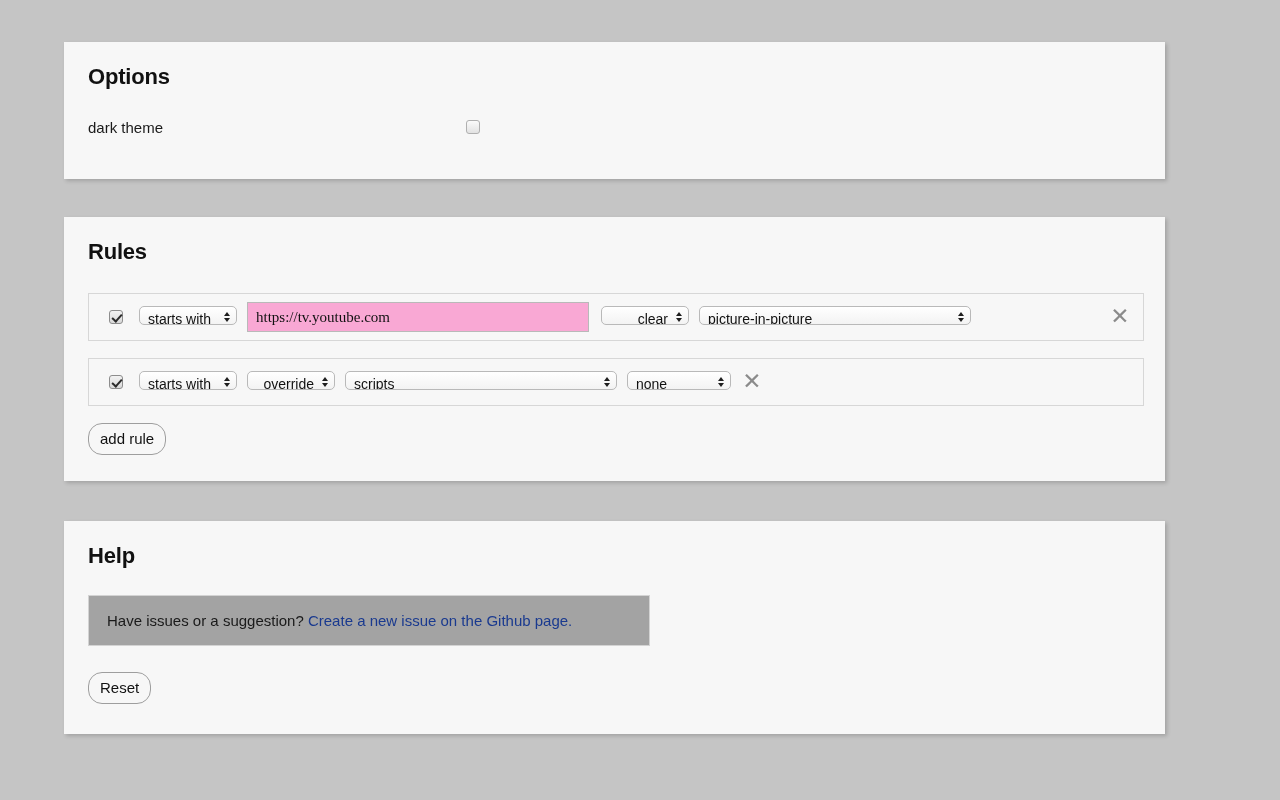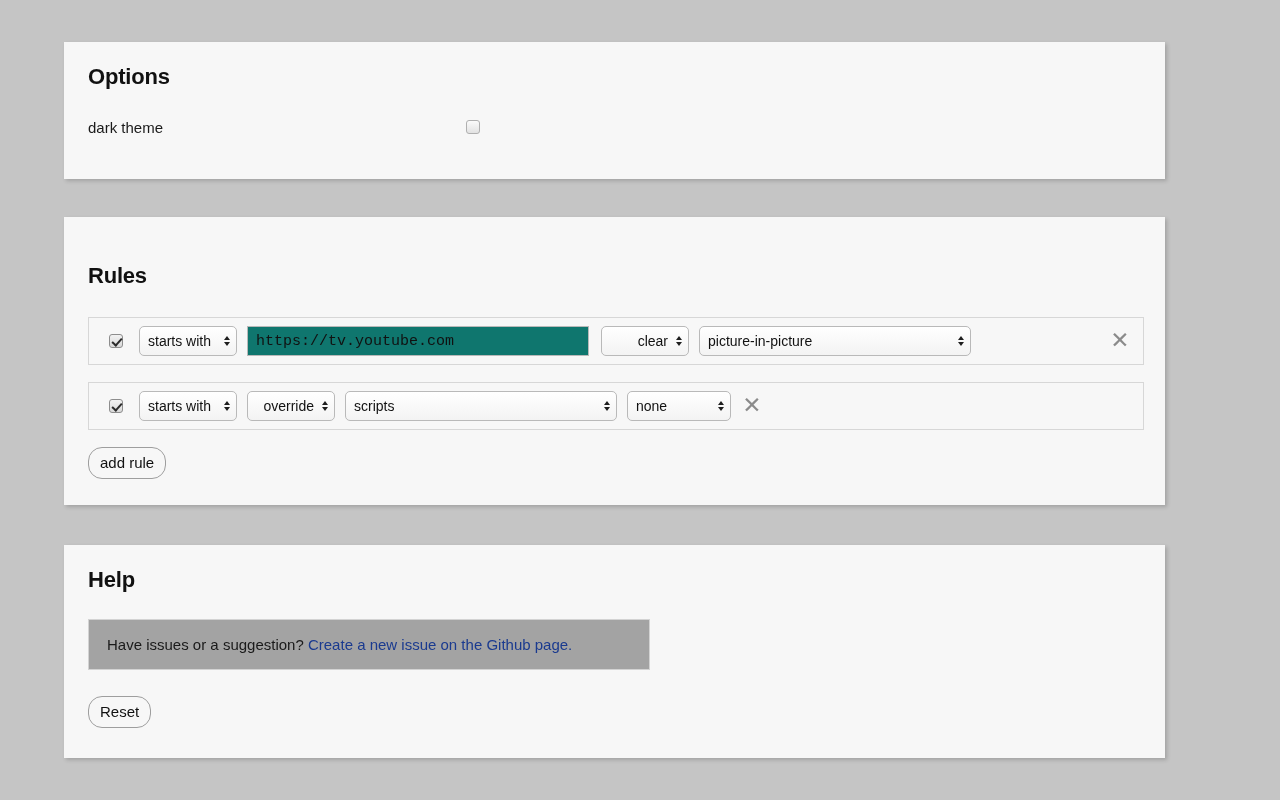--- a/index.html
+++ b/index.html
@@ -31,21 +31,21 @@
   .card-rules { margin-bottom: 40px; padding-bottom: 26px; }
   .card-help { padding-bottom: 30px; }
 
   h2.section-title {
     font-size: 22px;
     font-weight: bold;
     color: #111111;
     margin: 0 0 26px 0;
     letter-spacing: -0.2px;
   }
-  .card-rules h2.section-title { margin-bottom: 28px; margin-top: 24px; }
+  .card-rules h2.section-title { margin-bottom: 28px; }
   .card-help h2.section-title { margin-bottom: 26px; }
 
   
   .option-row {
     display: flex;
     align-items: center;
     height: 22px;
     gap: 28px;
   }
   .option-label {
@@ -97,21 +97,21 @@
 
   select.sel {
     -webkit-appearance: none;
     appearance: none;
     font-family: "Liberation Sans", sans-serif;
     font-size: 14px;
     color: #111;
     background: linear-gradient(#ffffff, #f3f3f3);
     border: 1px solid #b9b9b9;
     border-radius: 5px;
-    height: 30px;
+    height: 19px;
     line-height: 24px;
     box-sizing: border-box;
     padding: 0 20px 0 8px;
     margin: 0;
     outline: none;
   }
   .sel-wrap {
     position: relative;
     display: inline-block;
     flex: none;
@@ -140,24 +140,24 @@
     border-top: 4px solid #1e1e1e;
     pointer-events: none;
     z-index: 1;
   }
   .sel-match { width: 98px; }
   .sel-action { width: 88px; text-align: right; }
   .sel-target { width: 272px; }
   .sel-value { width: 104px; }
 
   input.url-input {
-    font-family: Liberation Mono, monospace;
+    font-family: Liberation Serif, serif;
     font-size: 15px;
     color: #111;
-    background: #0f766e;
+    background: #f9a8d4;
     border: 1px solid #b9b9b9;
     border-radius: 0;
     height: 30px;
     box-sizing: border-box;
     padding: 0 8px;
     width: 342px;
     margin: 0 12px 0 0;
     outline: none;
     flex: none;
   }

